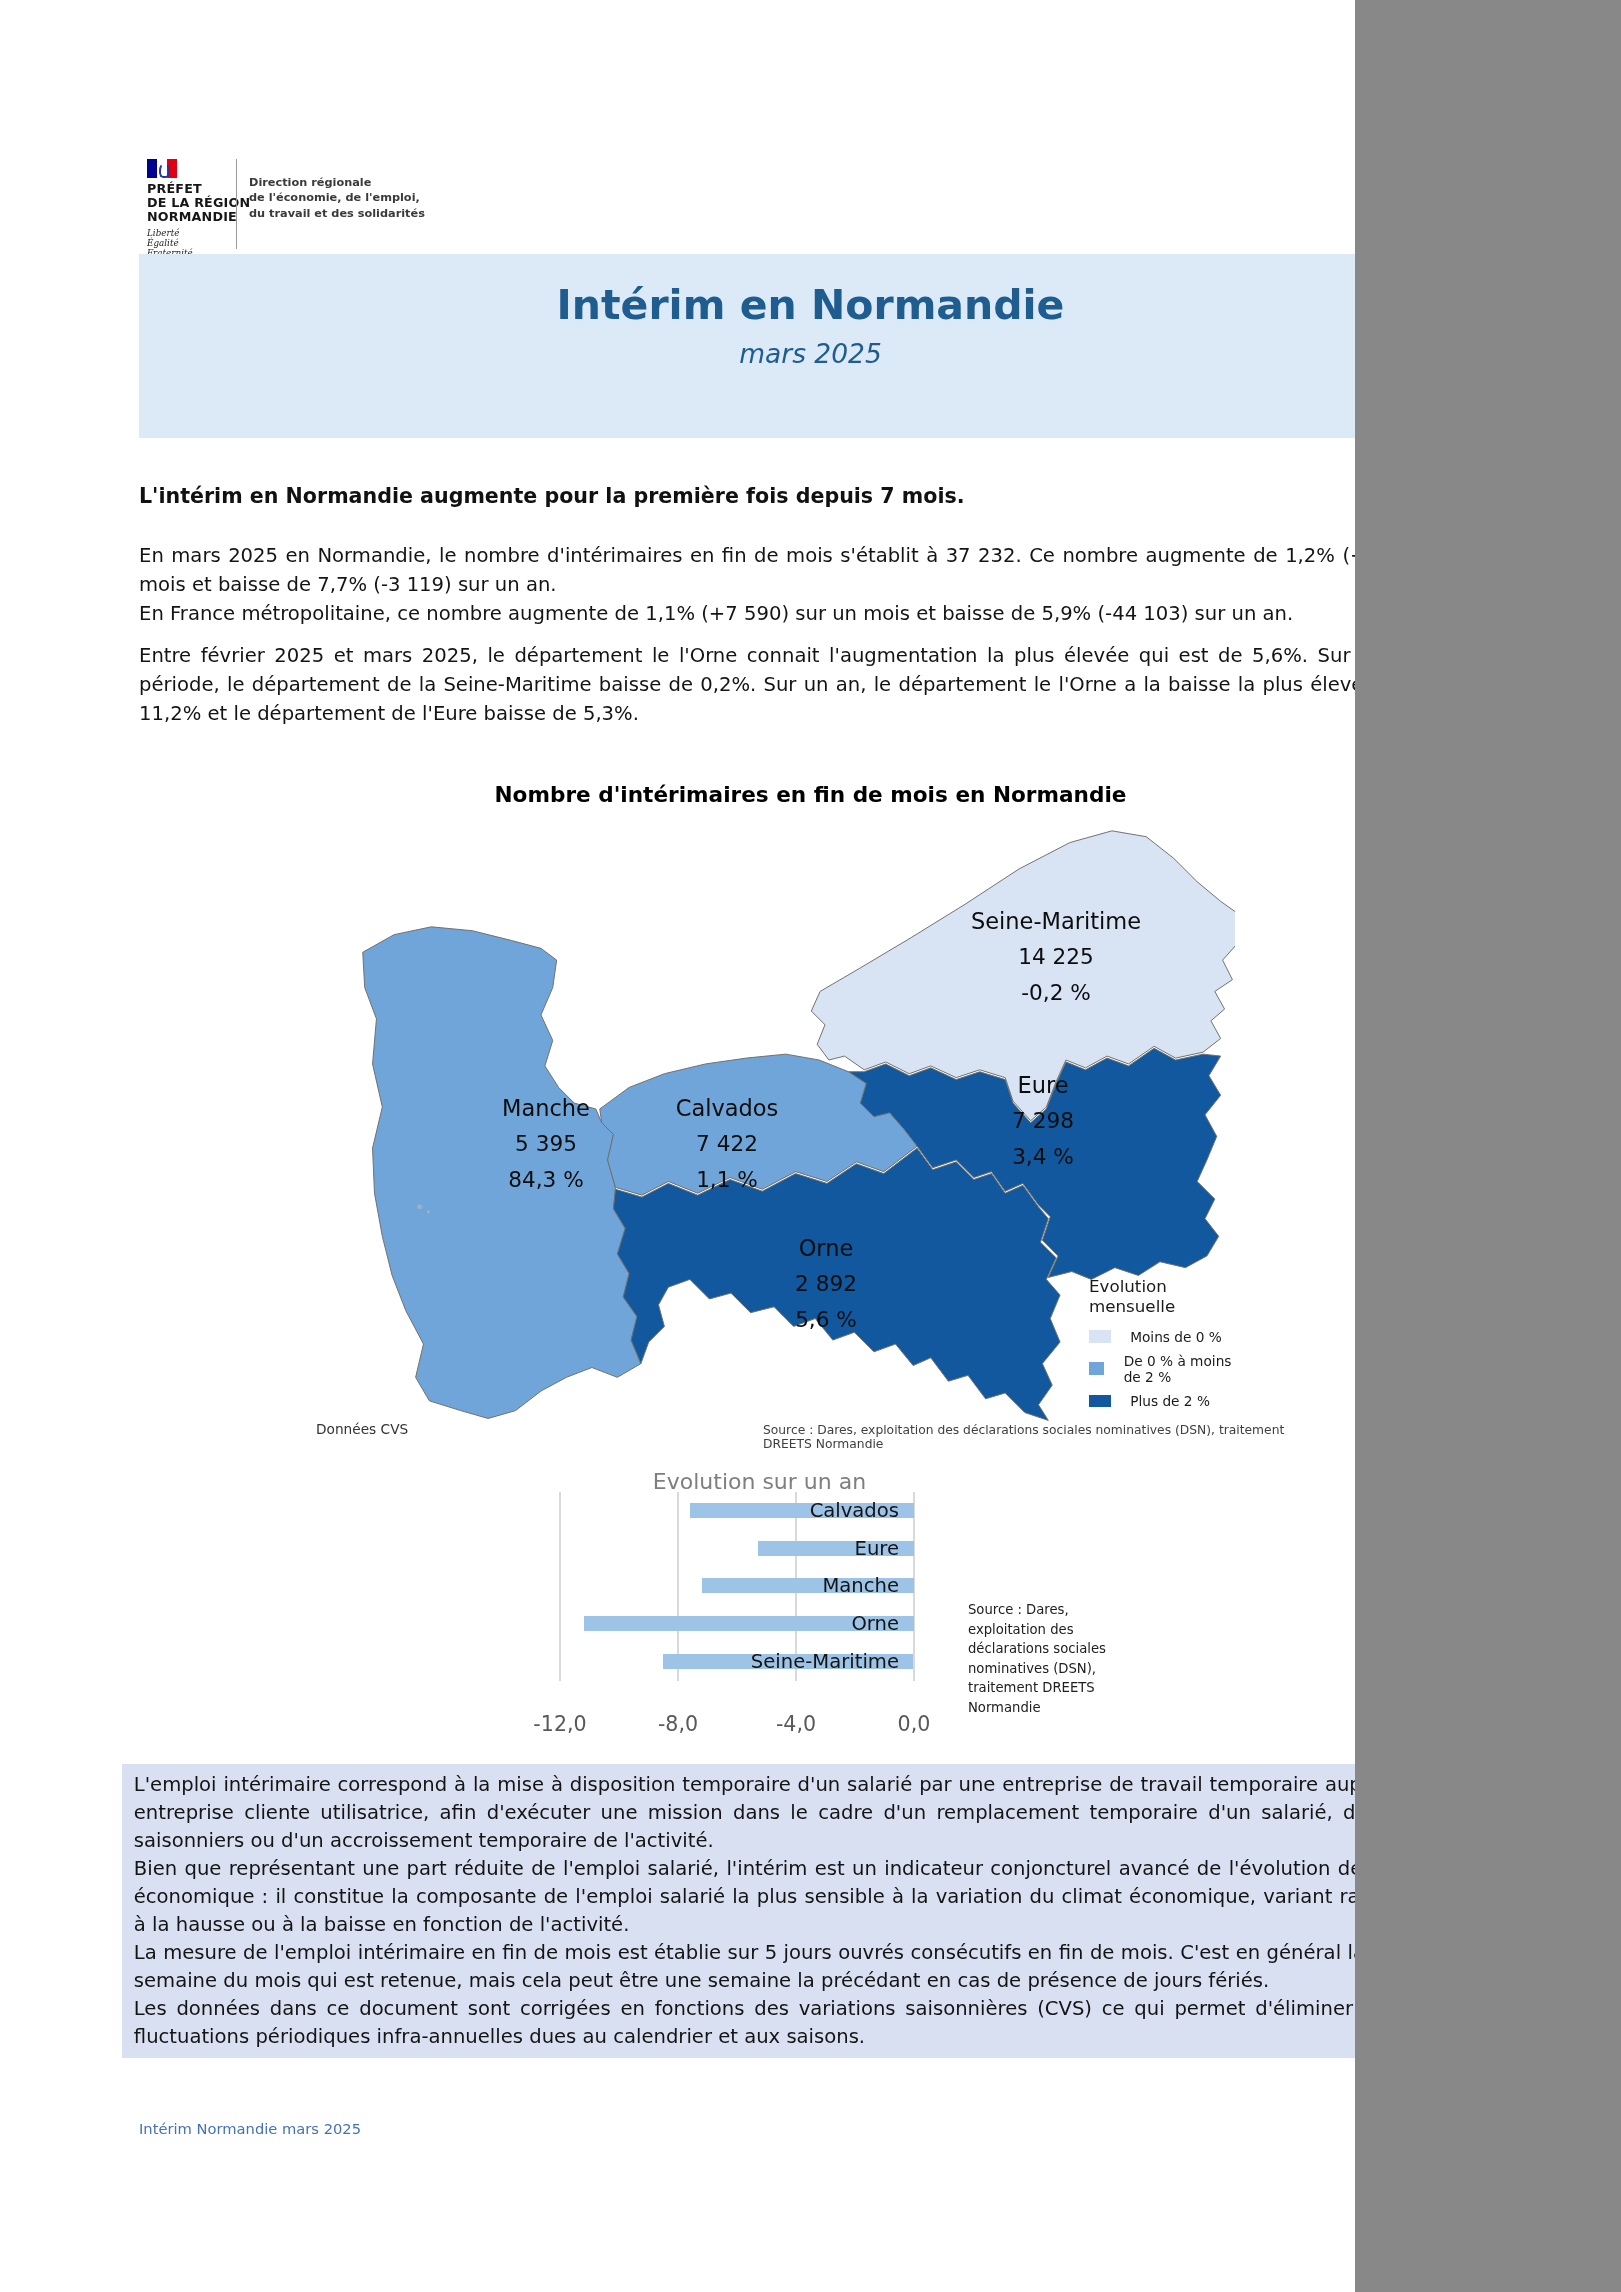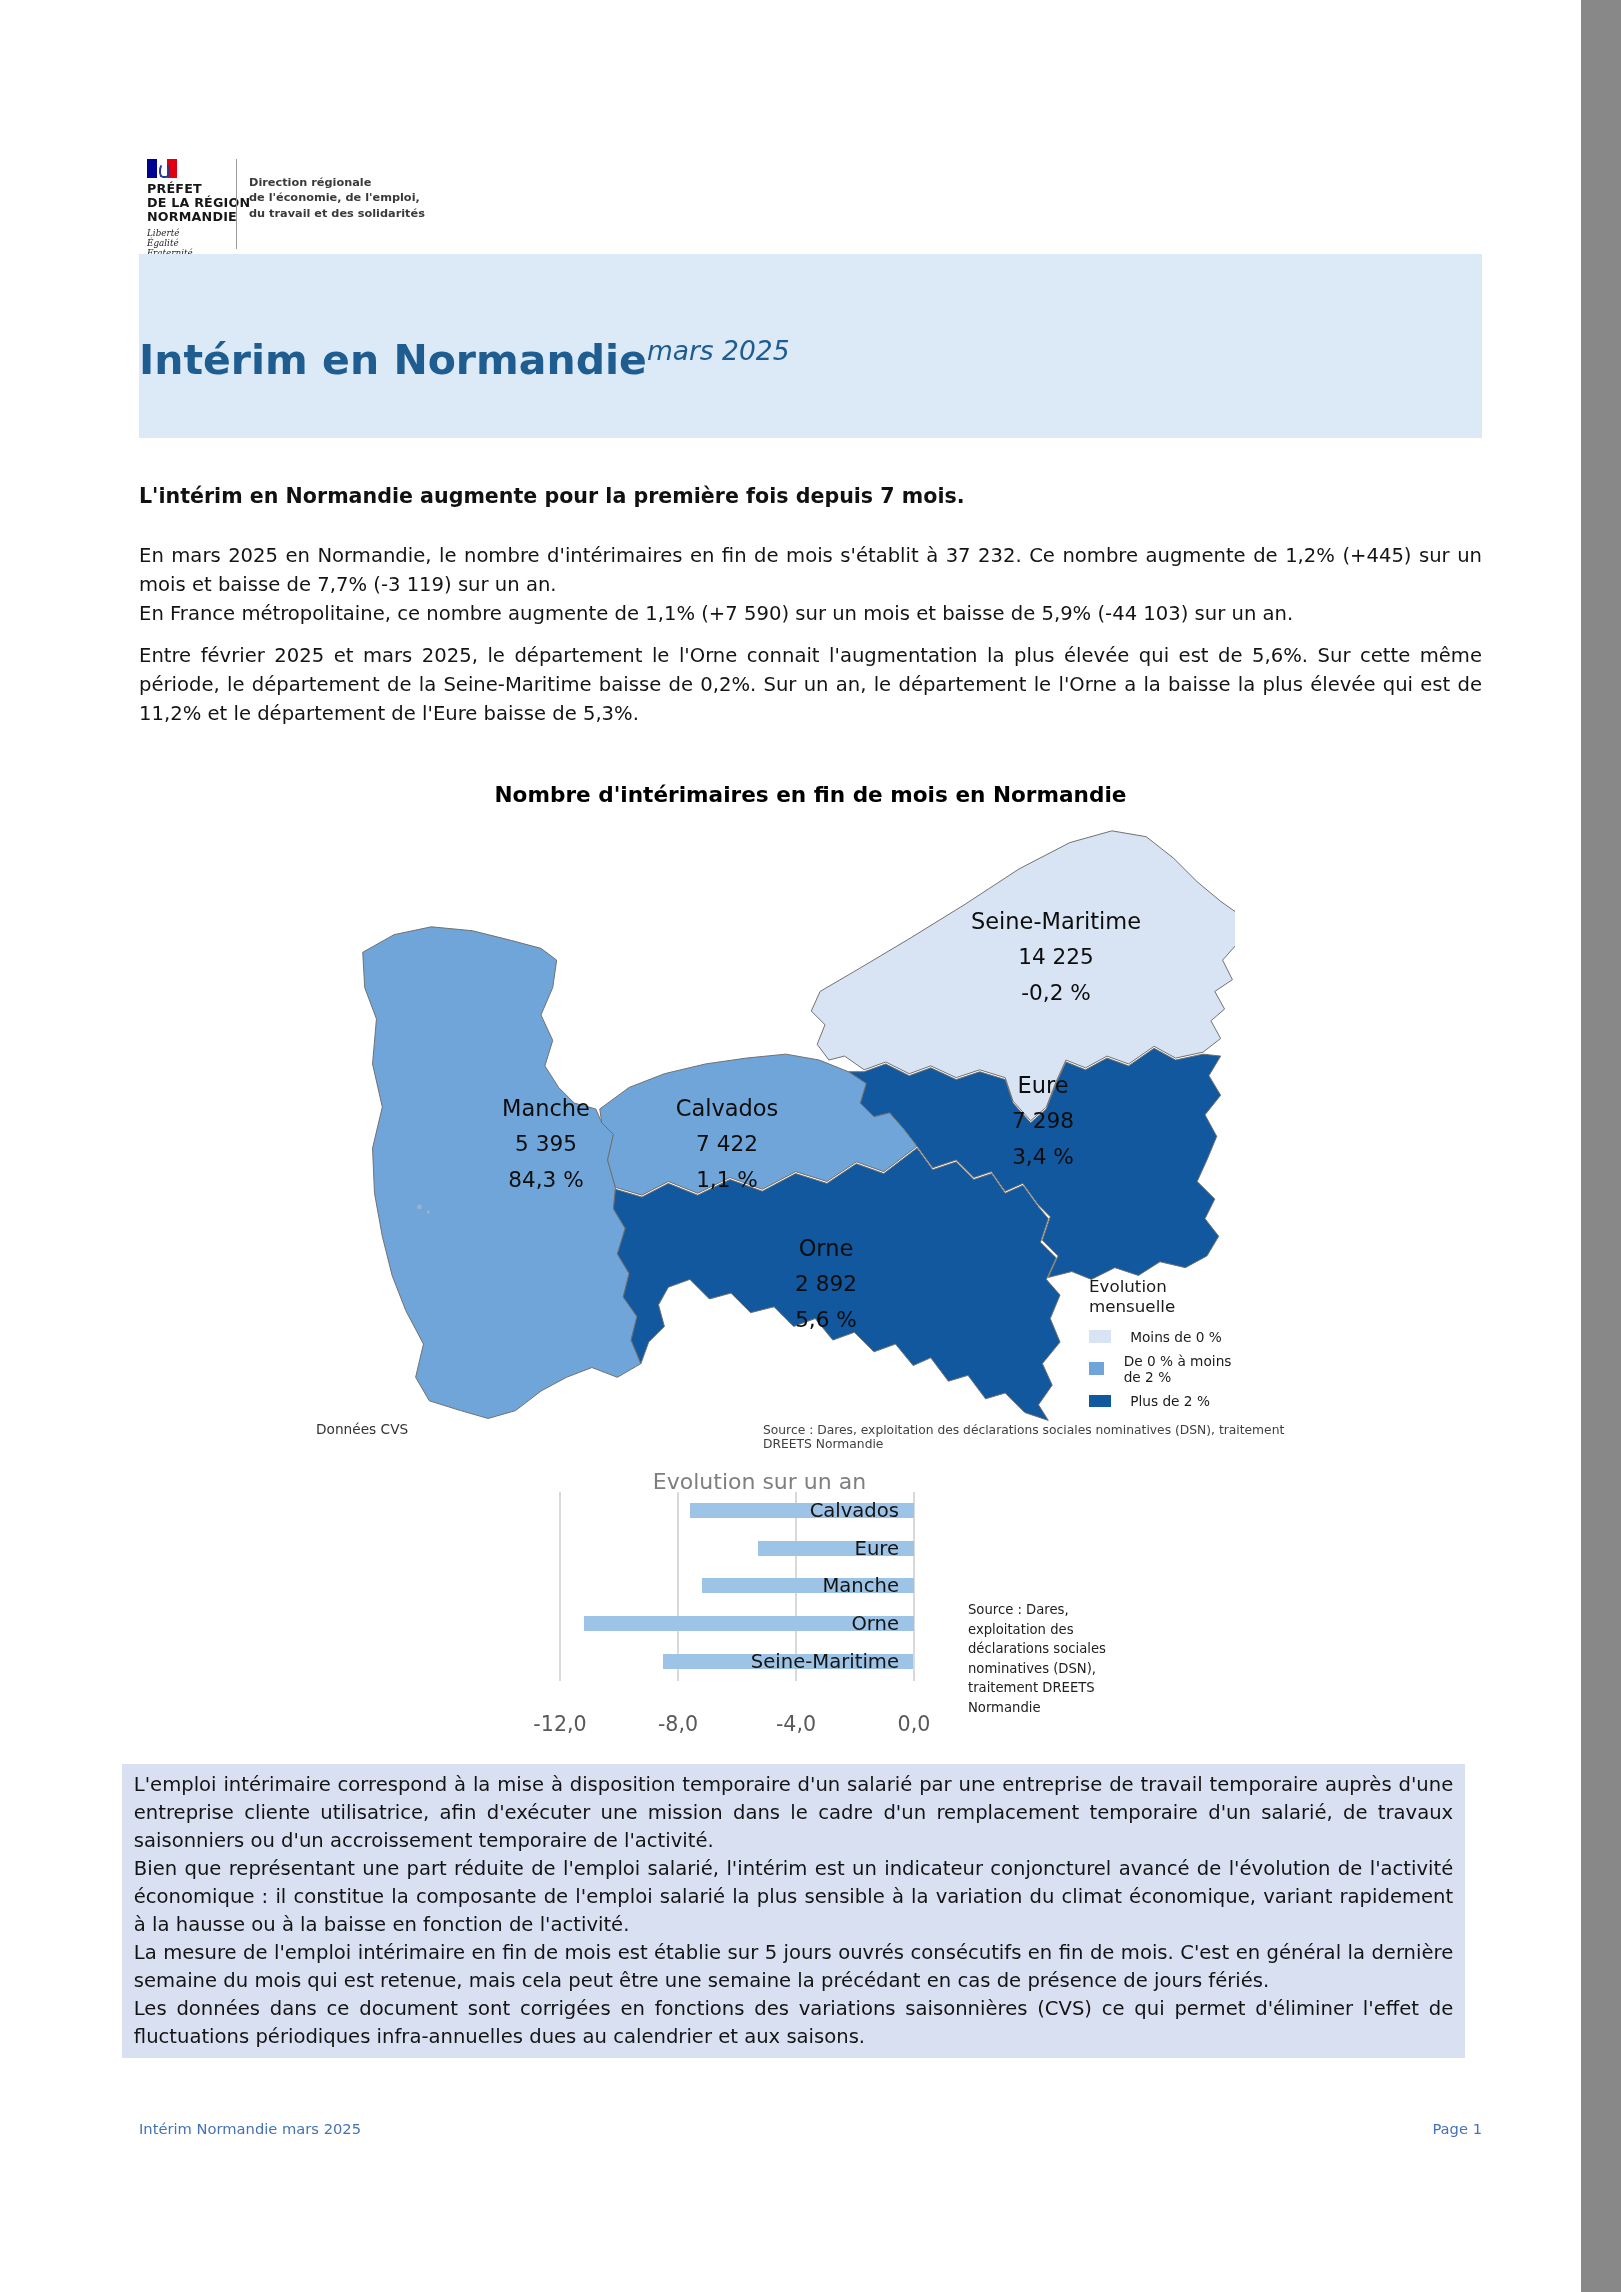--- a/index.html
+++ b/index.html
@@ -1,35 +1,35 @@
 <!DOCTYPE html>
 <html><head>
 <meta charset="utf-8">
 <style>
   html,body{margin:0;padding:0;background:#888;}
-  #page{position:relative;width:1581px;height:2293px;background:#ffffff;
+  #page{position:relative;width:1355px;height:2293px;background:#ffffff;
         font-family:"DejaVu Sans","Liberation Sans",sans-serif;color:#1a1a1a;overflow:hidden;}
   
   #gov-logo{position:absolute;left:145px;top:155px;width:412px;height:98px;}
   #flag{position:absolute;left:2px;top:3.9px;width:30px;height:19.6px;display:flex;}
   #flag .b{flex:1;background:#000091;} #flag .w{flex:1;background:#fff;position:relative;}
   #flag .r{flex:1;background:#e1000f;}
   #flag .w:after{content:"";position:absolute;left:2px;top:3.9px;width:6.9px;height:10.8px;
         border:2px solid #27379c;border-radius:50% 50% 40% 40%;border-top-color:transparent;}
   .gov-line{position:relative;left:2px;font-weight:bold;font-size:12.7px;line-height:14px;
         letter-spacing:0.2px;color:#161616;}
   #gov-text{position:absolute;left:0;top:26.5px;}
   #gov-motto{position:absolute;left:2px;top:74px;font-family:"DejaVu Serif","Liberation Serif",serif;
         font-style:italic;font-size:8.8px;line-height:9.8px;color:#222;}
   #gov-divider{position:absolute;left:91px;top:3.9px;width:1px;height:90px;background:#9b9b9b;}
   #gov-direction{position:absolute;left:104px;top:19.6px;font-weight:bold;font-size:11.3px;
         line-height:15.7px;color:#3a3a3a;white-space:pre-line;}
   
   #banner{position:absolute;left:139px;top:254px;width:1343px;height:184px;background:#dce9f6;
-        display:flex;flex-direction:row;align-items:center;}
+        display:flex;flex-direction:column;align-items:center;}
   #doc-title{margin-top:27.4px;font-size:41px;font-weight:bold;color:#1f5c90;}
   #doc-subtitle{margin-top:9px;font-size:26.5px;color:#1f5c90;font-style:italic;}
   
   #headline{position:absolute;left:139px;top:484px;width:1343px;text-align:left;
         font-size:20.6px;font-weight:bold;color:#111;}
   #body-paragraphs{position:absolute;left:139px;top:541px;width:1343px;font-size:19.6px;
         line-height:29px;text-align:justify;color:#141414;}
   #body-paragraphs p{margin:0;}
   #body-paragraphs p.spaced{margin-top:12.7px;}
   

